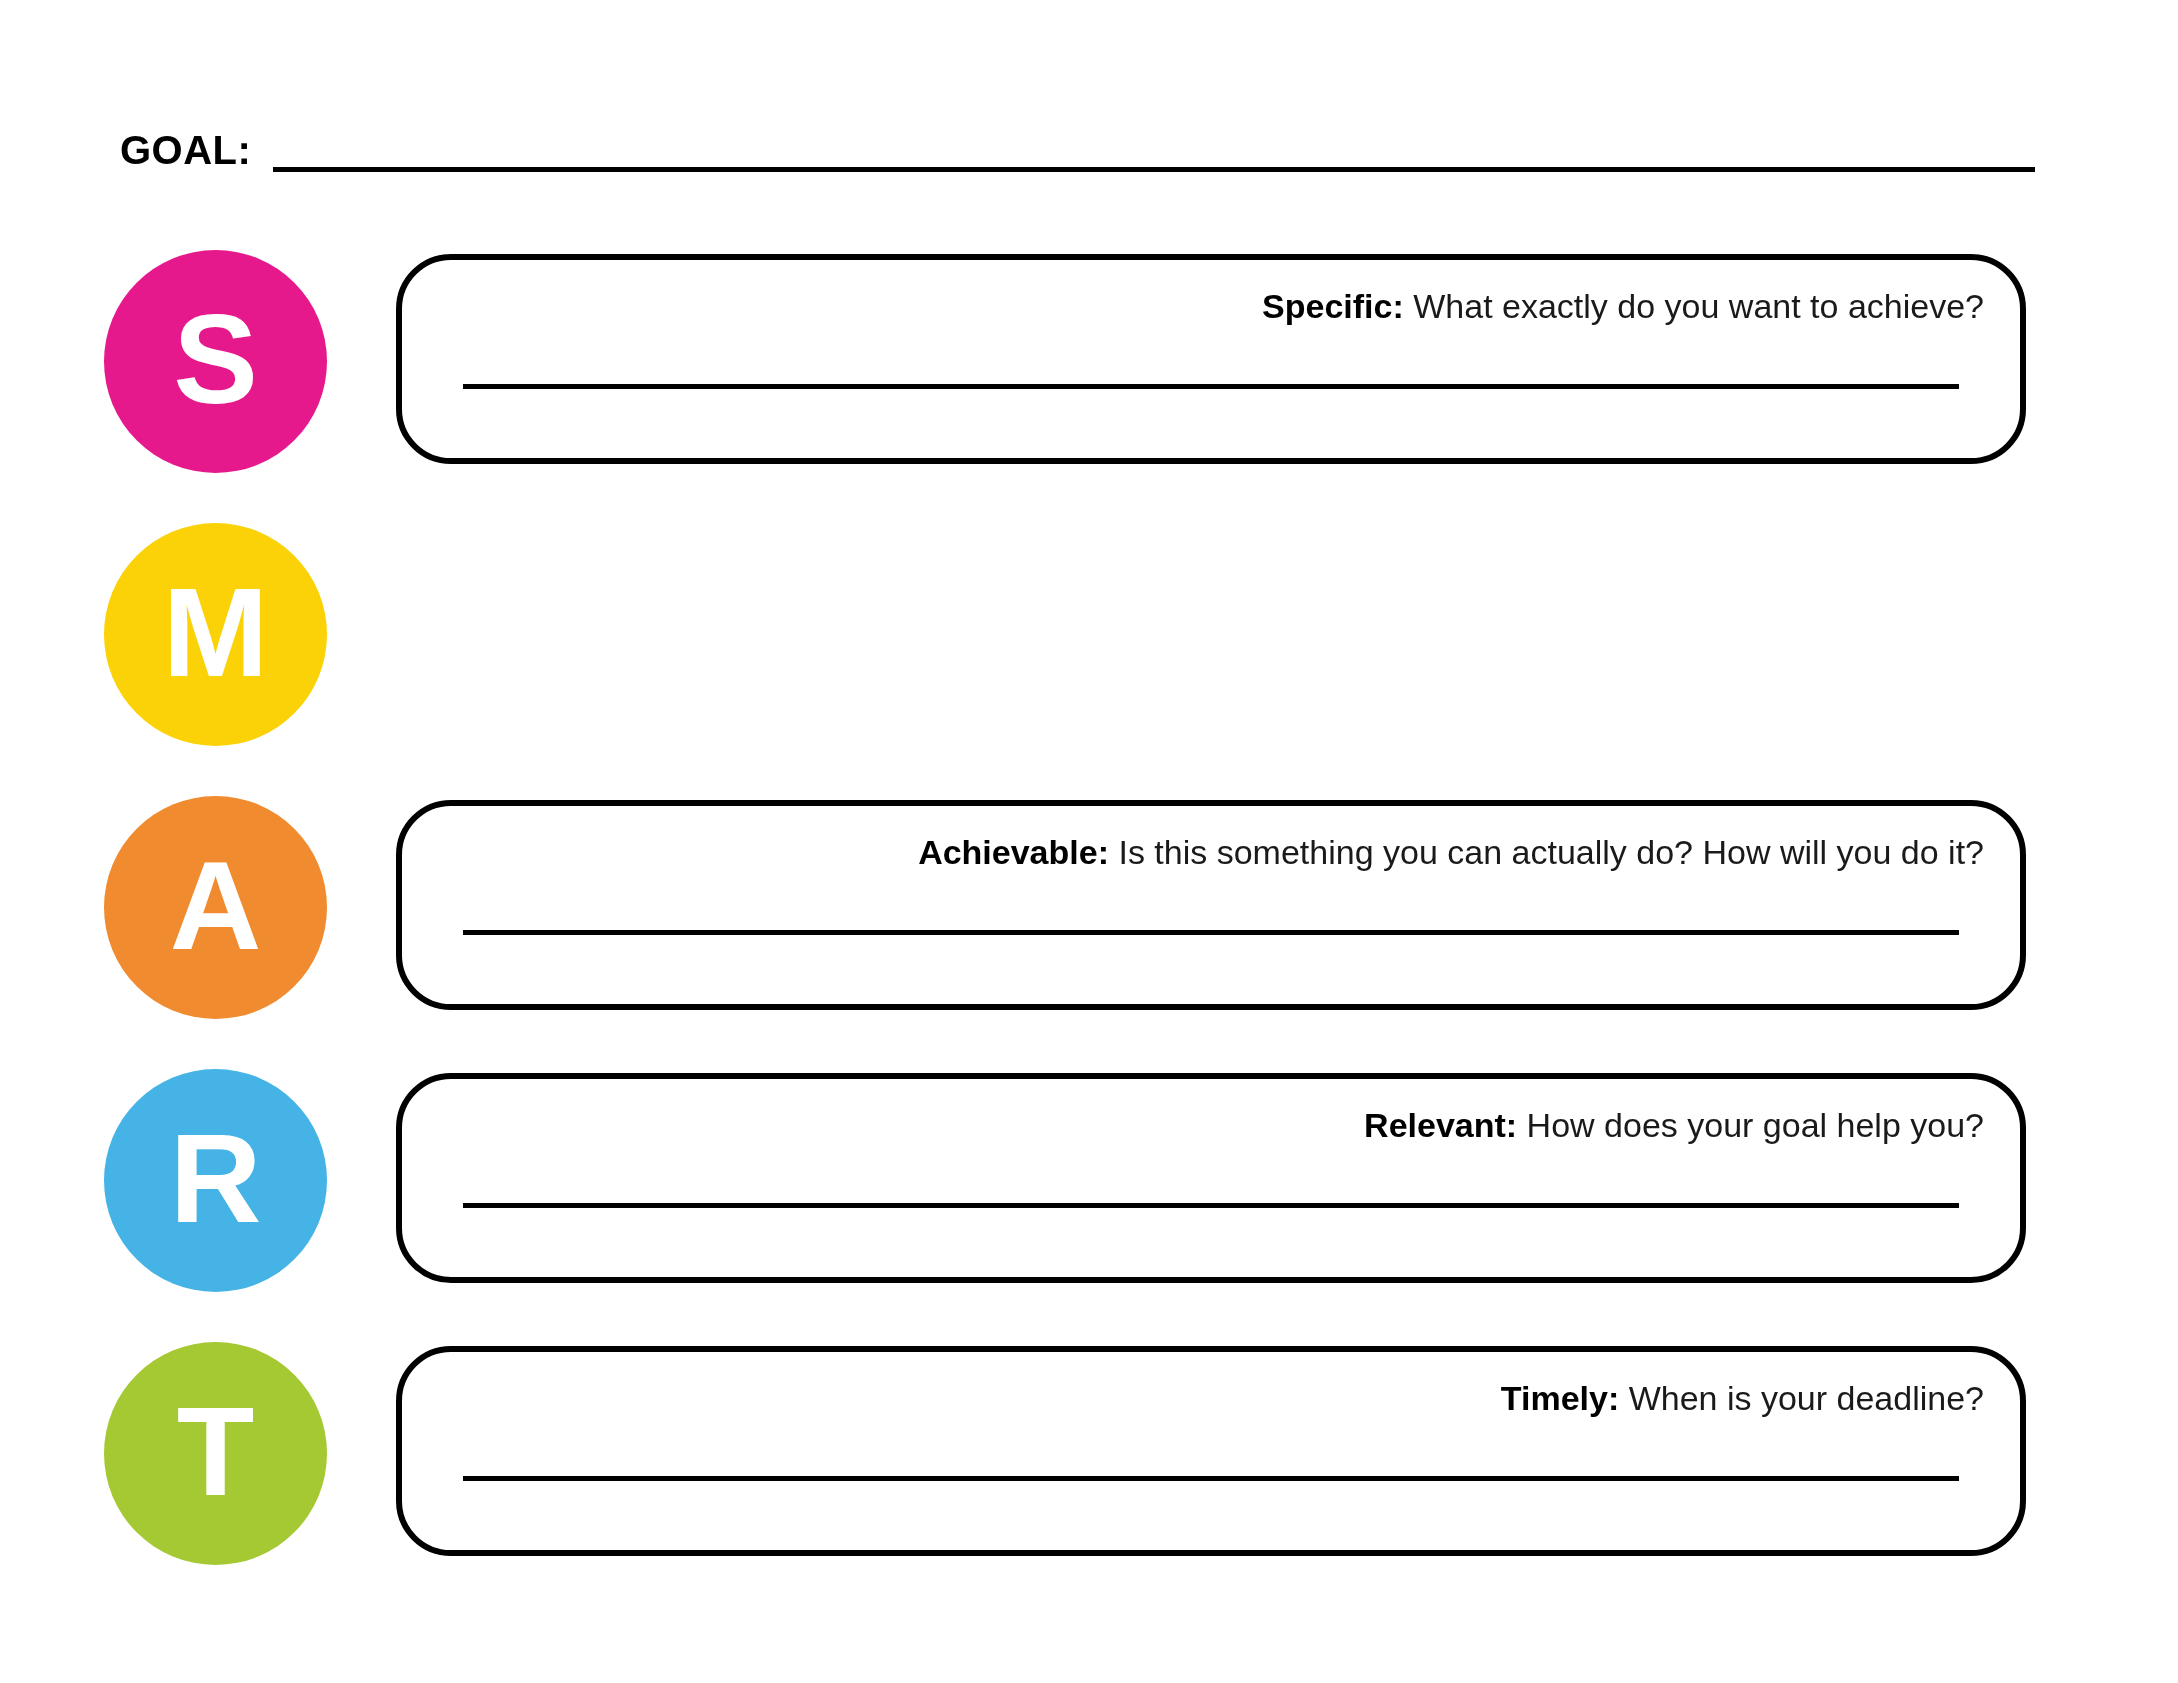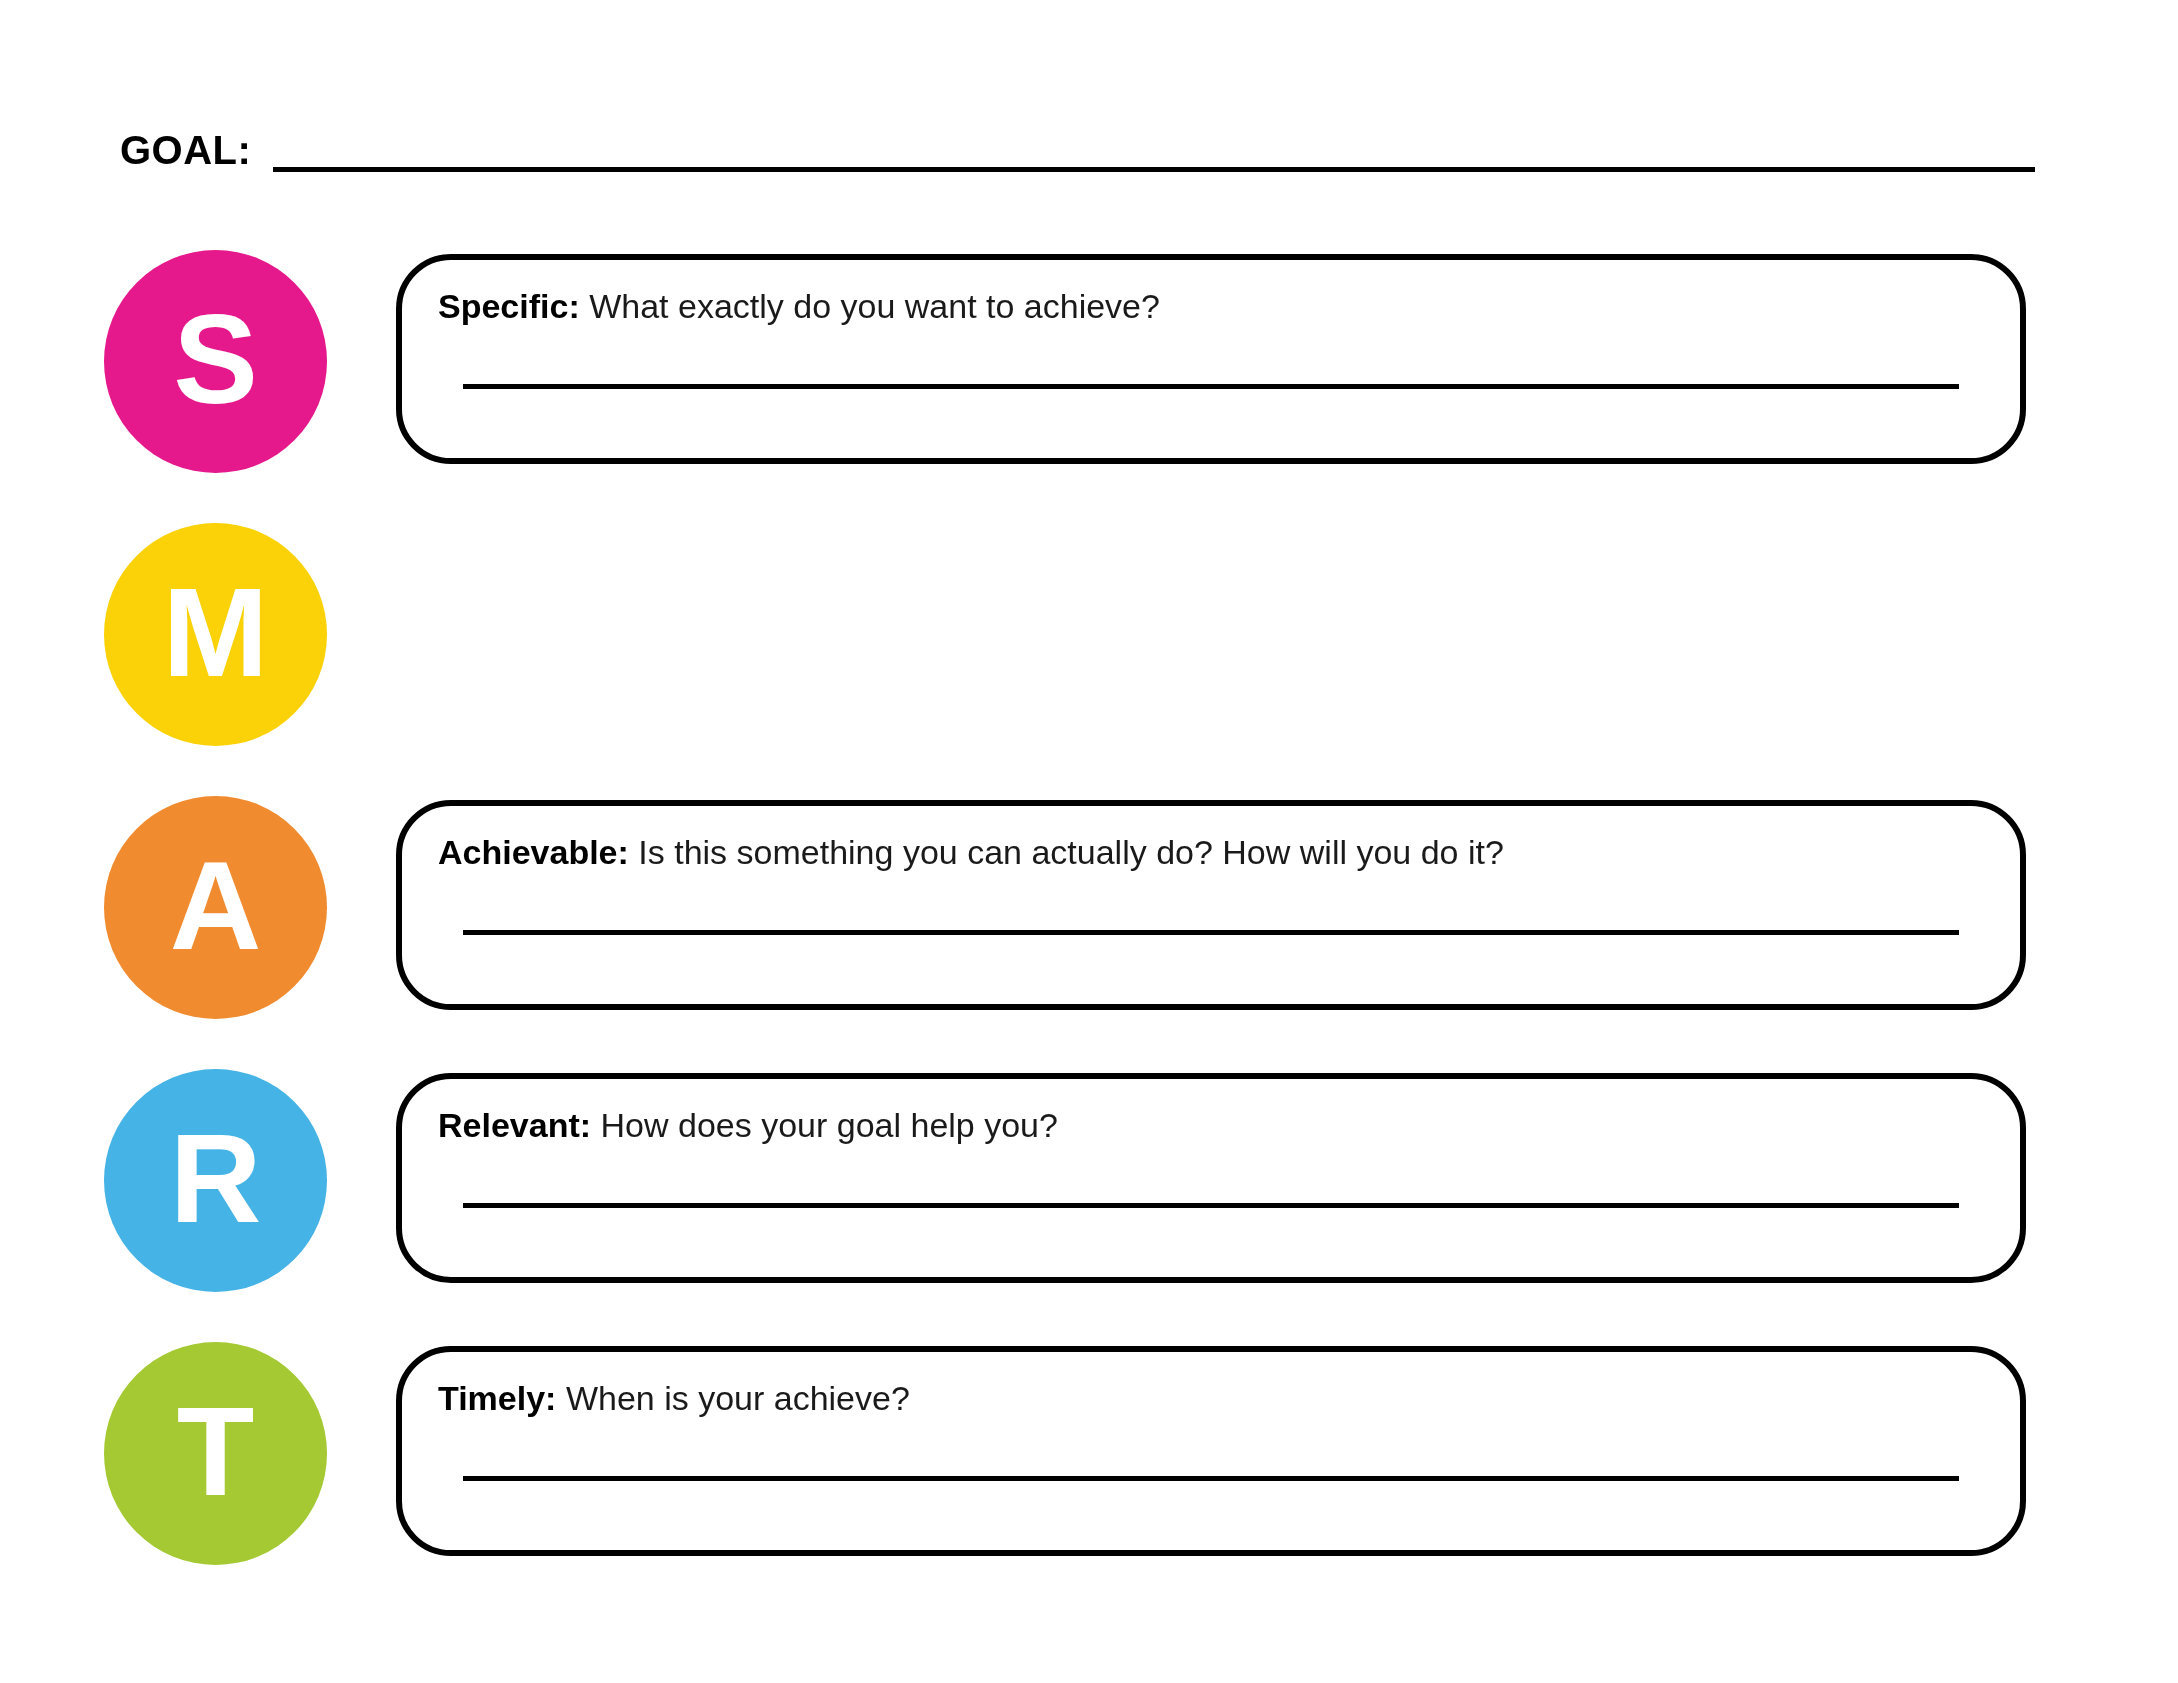--- a/index.html
+++ b/index.html
@@ -95,21 +95,21 @@
     border: 6px solid #000000;
     border-radius: 55px;
     box-sizing: border-box;
     background: #ffffff;
   }
   .box-header {
     position: absolute;
     left: 0;
     right: 0;
     top: 26px;
-    text-align: left;
+    text-align: right;
     font-size: 34px;
     color: #1a1a1a;
     line-height: 1.2;
     padding: 0 36px;
     white-space: nowrap;
   }
   .box-header b {
     font-weight: 700;
     color: #000000;
   }
@@ -179,21 +179,21 @@
       </div>
     </div>
 
     <div class="row">
       <div class="circle" style="background-color: rgb(164, 201, 50);">
         <span class="circle-letter">T</span>
       </div>
       <div class="box">
         <div class="box-header">
           <b>Timely:</b>
-          <span> When is your achieve?</span>
+          <span> When is your deadline?</span>
         </div>
         <div class="write-line"></div>
       </div>
     </div>
 
   </div>
 </div>
 
 
 </body></html>

